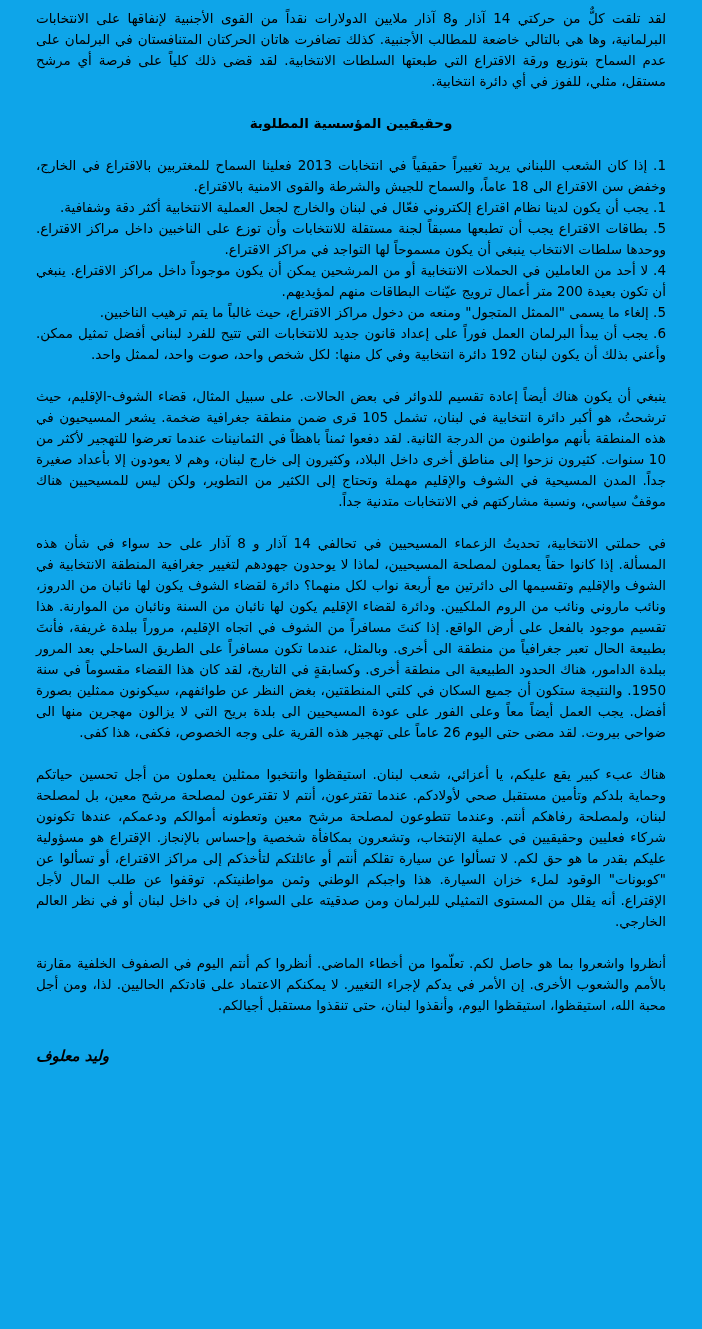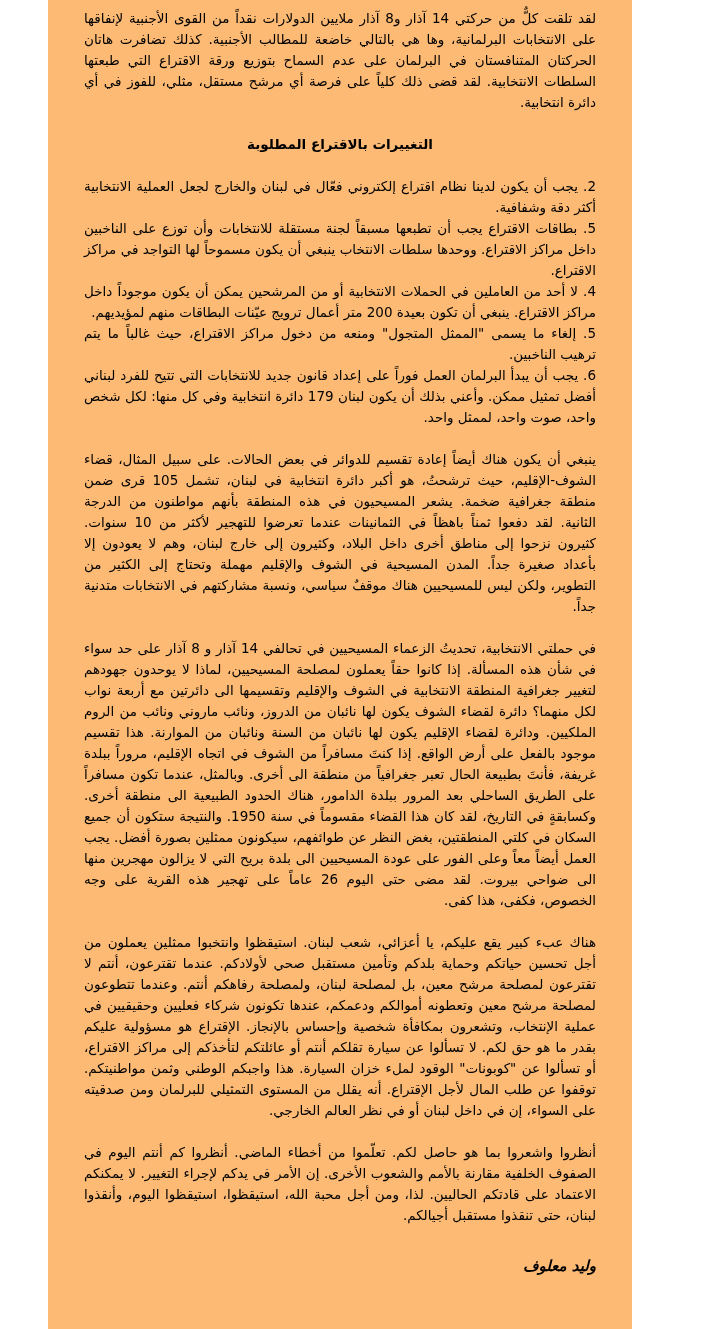--- a/index.html
+++ b/index.html
@@ -1,33 +1,32 @@
 <!DOCTYPE html>
 <html lang="ar"><head>
 <meta charset="utf-8">
 <style>
   html, body {
     margin: 0;
     padding: 0;
     background: #ffffff;
   }
   .page {
-    width: 584px;
+    width: 702px;
     min-height: 1329px;
     box-sizing: border-box;
-    background: #fdba74;
+    background: #0ea5e9;
     color: #000000;
     direction: rtl;
     unicode-bidi: embed;
     padding: 8px 36px 40px 36px;
     font-family: "DejaVu Sans", sans-serif;
     font-size: 13.5px;
     line-height: 21px;
     text-align: justify;
-    margin-left: 48px;
   }
   .para {
     margin: 0 0 21px 0;
     text-align: justify;
   }
   .heading {
     font-size: 13.5px;
     font-weight: bold;
     text-align: center;
     margin: 21px 0 21px 0;
@@ -36,42 +35,43 @@
     margin: 0 0 21px 0;
   }
   .demand {
     margin: 0;
     text-align: justify;
   }
   .signature {
     margin-top: 30px;
     padding-left: 0;
     padding-right: 0;
-    text-align: right;
+    text-align: left;
     direction: rtl;
     font-weight: bold;
     font-style: italic;
     font-size: 15px;
   }
 </style>
 </head>
 <body>
 
 <div class="page">
 
   <p class="para">لقد تلقت كلٌّ من حركتي 14 آذار و8 آذار ملايين الدولارات نقداً من القوى الأجنبية لإنفاقها على الانتخابات البرلمانية، وها هي بالتالي خاضعة للمطالب الأجنبية. كذلك تضافرت هاتان الحركتان المتنافستان في البرلمان على عدم السماح بتوزيع ورقة الاقتراع التي طبعتها السلطات الانتخابية. لقد قضى ذلك كلياً على فرصة أي مرشح مستقل، مثلي، للفوز في أي دائرة انتخابية.</p>
 
-  <div class="heading">التغييرات بالاقتراع المطلوبة</div>
+  <div class="heading">وحقيقيين المؤسسية المطلوبة</div>
 
   <div class="demands">
-    <p class="demand">2. يجب أن يكون لدينا نظام اقتراع إلكتروني فعّال في لبنان والخارج لجعل العملية الانتخابية أكثر دقة وشفافية.</p>
+    <p class="demand">1. إذا كان الشعب اللبناني يريد تغييراً حقيقياً في انتخابات 2013 فعلينا السماح للمغتربين بالاقتراع في الخارج، وخفض سن الاقتراع الى 18 عاماً، والسماح للجيش والشرطة والقوى الامنية بالاقتراع.</p>
+    <p class="demand">1. يجب أن يكون لدينا نظام اقتراع إلكتروني فعّال في لبنان والخارج لجعل العملية الانتخابية أكثر دقة وشفافية.</p>
     <p class="demand">5. بطاقات الاقتراع يجب أن تطبعها مسبقاً لجنة مستقلة للانتخابات وأن توزع على الناخبين داخل مراكز الاقتراع. ووحدها سلطات الانتخاب ينبغي أن يكون مسموحاً لها التواجد في مراكز الاقتراع.</p>
     <p class="demand">4. لا أحد من العاملين في الحملات الانتخابية أو من المرشحين يمكن أن يكون موجوداً داخل مراكز الاقتراع. ينبغي أن تكون بعيدة 200 متر أعمال ترويج عيّنات البطاقات منهم لمؤيديهم.</p>
     <p class="demand">5. إلغاء ما يسمى "الممثل المتجول" ومنعه من دخول مراكز الاقتراع، حيث غالباً ما يتم ترهيب الناخبين.</p>
-    <p class="demand">6. يجب أن يبدأ البرلمان العمل فوراً على إعداد قانون جديد للانتخابات التي تتيح للفرد لبناني أفضل تمثيل ممكن. وأعني بذلك أن يكون لبنان 179 دائرة انتخابية وفي كل منها: لكل شخص واحد، صوت واحد، لممثل واحد.</p>
+    <p class="demand">6. يجب أن يبدأ البرلمان العمل فوراً على إعداد قانون جديد للانتخابات التي تتيح للفرد لبناني أفضل تمثيل ممكن. وأعني بذلك أن يكون لبنان 192 دائرة انتخابية وفي كل منها: لكل شخص واحد، صوت واحد، لممثل واحد.</p>
   </div>
 
   <p class="para">ينبغي أن يكون هناك أيضاً إعادة تقسيم للدوائر في بعض الحالات. على سبيل المثال، قضاء الشوف-الإقليم، حيث ترشحتُ، هو أكبر دائرة انتخابية في لبنان، تشمل 105 قرى ضمن منطقة جغرافية ضخمة. يشعر المسيحيون في هذه المنطقة بأنهم مواطنون من الدرجة الثانية. لقد دفعوا ثمناً باهظاً في الثمانينات عندما تعرضوا للتهجير لأكثر من 10 سنوات. كثيرون نزحوا إلى مناطق أخرى داخل البلاد، وكثيرون إلى خارج لبنان، وهم لا يعودون إلا بأعداد صغيرة جداً. المدن المسيحية في الشوف والإقليم مهملة وتحتاج إلى الكثير من التطوير، ولكن ليس للمسيحيين هناك موقفٌ سياسي، ونسبة مشاركتهم في الانتخابات متدنية جداً.</p>
 
   <p class="para">في حملتي الانتخابية، تحديتُ الزعماء المسيحيين في تحالفي 14 آذار و 8 آذار على حد سواء في شأن هذه المسألة. إذا كانوا حقاً يعملون لمصلحة المسيحيين، لماذا لا يوحدون جهودهم لتغيير جغرافية المنطقة الانتخابية في الشوف والإقليم وتقسيمها الى دائرتين مع أربعة نواب لكل منهما؟ دائرة لقضاء الشوف يكون لها نائبان من الدروز، ونائب ماروني ونائب من الروم الملكيين. ودائرة لقضاء الإقليم يكون لها نائبان من السنة ونائبان من الموارنة. هذا تقسيم موجود بالفعل على أرض الواقع. إذا كنتَ مسافراً من الشوف في اتجاه الإقليم، مروراً ببلدة غريفة، فأنتَ بطبيعة الحال تعبر جغرافياً من منطقة الى أخرى. وبالمثل، عندما تكون مسافراً على الطريق الساحلي بعد المرور ببلدة الدامور، هناك الحدود الطبيعية الى منطقة أخرى. وكسابقةٍ في التاريخ، لقد كان هذا القضاء مقسوماً في سنة 1950. والنتيجة ستكون أن جميع السكان في كلتي المنطقتين، بغض النظر عن طوائفهم، سيكونون ممثلين بصورة أفضل. يجب العمل أيضاً معاً وعلى الفور على عودة المسيحيين الى بلدة بريح التي لا يزالون مهجرين منها الى ضواحي بيروت. لقد مضى حتى اليوم 26 عاماً على تهجير هذه القرية على وجه الخصوص، فكفى، هذا كفى.</p>
 
 
   <p class="para">هناك عبء كبير يقع عليكم، يا أعزائي، شعب لبنان. استيقظوا وانتخبوا ممثلين يعملون من أجل تحسين حياتكم وحماية بلدكم وتأمين مستقبل صحي لأولادكم. عندما تقترعون، أنتم لا تقترعون لمصلحة مرشح معين، بل لمصلحة لبنان، ولمصلحة رفاهكم أنتم. وعندما تتطوعون لمصلحة مرشح معين وتعطونه أموالكم ودعمكم، عندها تكونون شركاء فعليين وحقيقيين في عملية الإنتخاب، وتشعرون بمكافأة شخصية وإحساس بالإنجاز. الإقتراع هو مسؤولية عليكم بقدر ما هو حق لكم. لا تسألوا عن سيارة تقلكم أنتم أو عائلتكم لتأخذكم إلى مراكز الاقتراع، أو تسألوا عن "كوبونات" الوقود لملء خزان السيارة. هذا واجبكم الوطني وثمن مواطنيتكم. توقفوا عن طلب المال لأجل الإقتراع. أنه يقلل من المستوى التمثيلي للبرلمان ومن صدقيته على السواء، إن في داخل لبنان أو في نظر العالم الخارجي.</p>
 
   <p class="para">أنظروا واشعروا بما هو حاصل لكم. تعلّموا من أخطاء الماضي. أنظروا كم أنتم اليوم في الصفوف الخلفية مقارنة بالأمم والشعوب الأخرى. إن الأمر في يدكم لإجراء التغيير. لا يمكنكم الاعتماد على قادتكم الحاليين. لذا، ومن أجل محبة الله، استيقظوا، استيقظوا اليوم، وأنقذوا لبنان، حتى تنقذوا مستقبل أجيالكم.</p>

